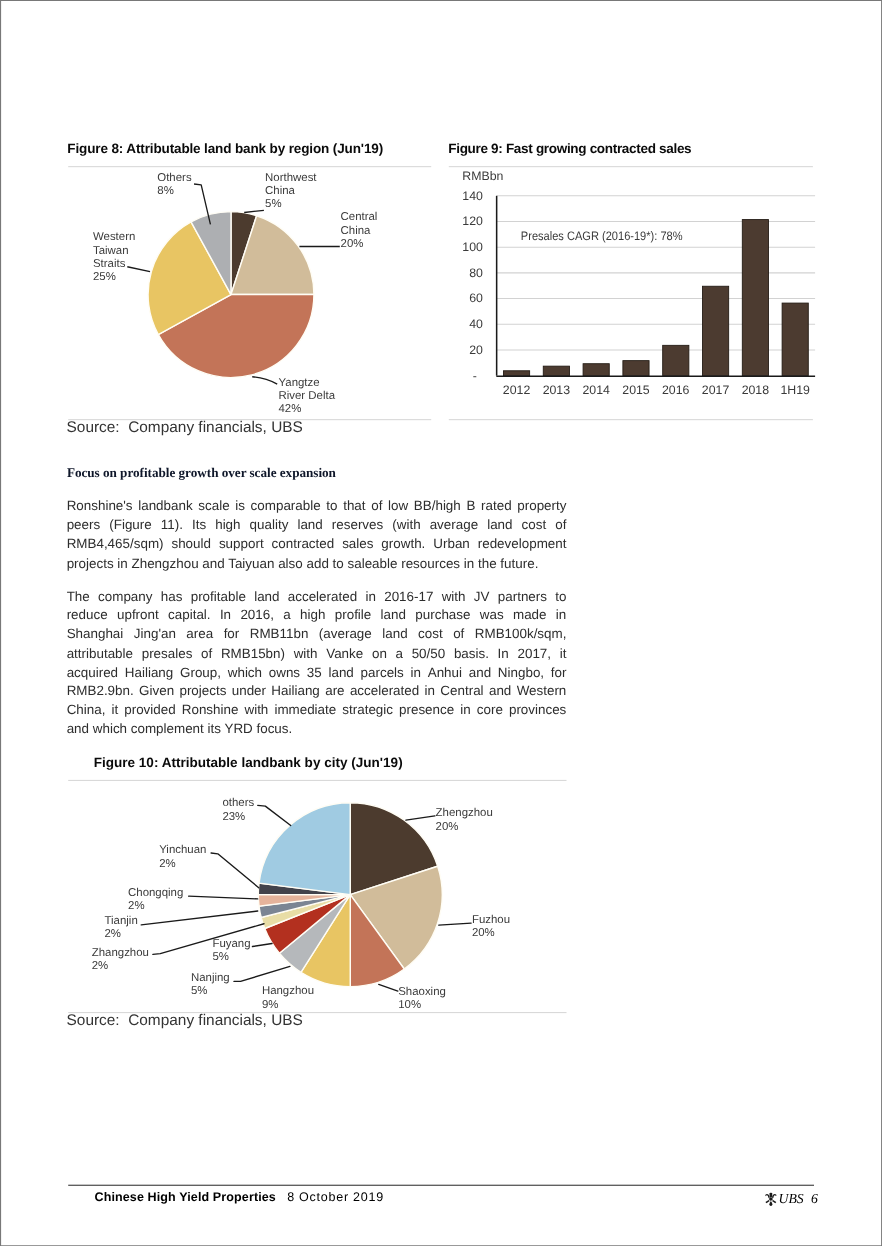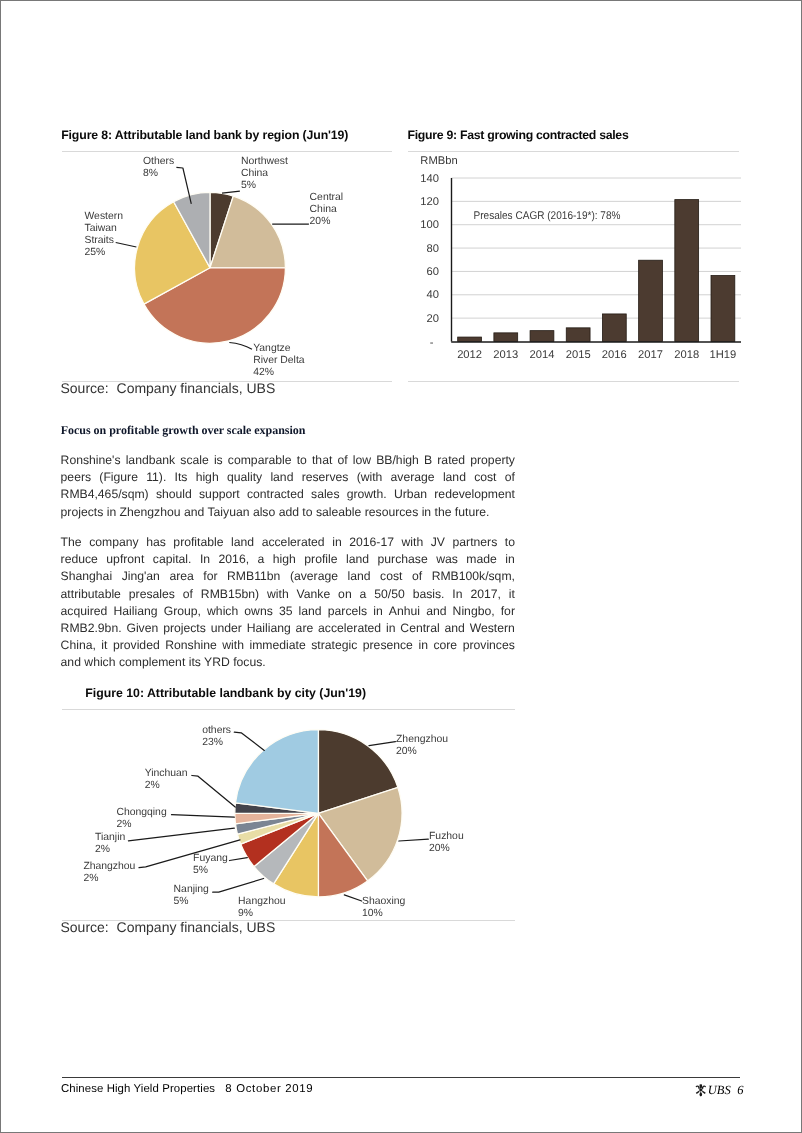--- a/index.html
+++ b/index.html
@@ -11,21 +11,21 @@
   .src{position:absolute;font-size:14px;color:#333;line-height:11.3px;white-space:pre-wrap;}
   .sec-head{position:absolute;margin:0;font-size:12px;font-weight:bold;color:#0f172a;white-space:nowrap;letter-spacing:-0.03px;font-family:Liberation Serif, serif;}
   .para{position:absolute;font-size:12.2px;color:#2d2d2d;line-height:17.2px;}
   .para .ln{display:flex;justify-content:space-between;width:100%;white-space:pre;}
   .para .ln.last{justify-content:flex-start;}
   .para .ln.last span + span::before{content:" ";}
   .footer-rule{position:absolute;background:#3a3a3a;height:1.3px;}
   .foot-t{position:absolute;font-size:11.4px;color:#000;white-space:nowrap;}
   .foot-t b{font-weight:bold;letter-spacing:0.1px;}
   .foot-t .date{letter-spacing:0.68px;}
-  .foot-t b{font-weight:normal;}
+  .foot-t b{font-weight:bold;margin-left:25px;}
   .foot-r{position:absolute;font-size:12.5px;color:#000;font-family:"Liberation Serif",serif;white-space:nowrap;}
   svg{display:block;overflow:visible;}
   .chartsvg{position:absolute;}
   .lbl{font-family:"Liberation Sans",sans-serif;font-size:10.4px;fill:#3a3a3a;}
   .tick{font-family:"Liberation Sans",sans-serif;font-size:11.2px;fill:#3a3a3a;}
 </style>
 </head>
 <body>
 
 <div class="page">

